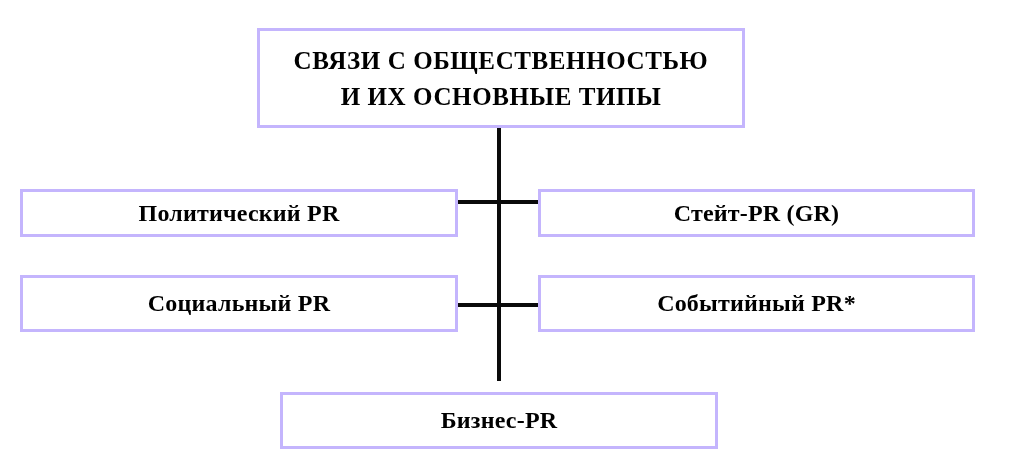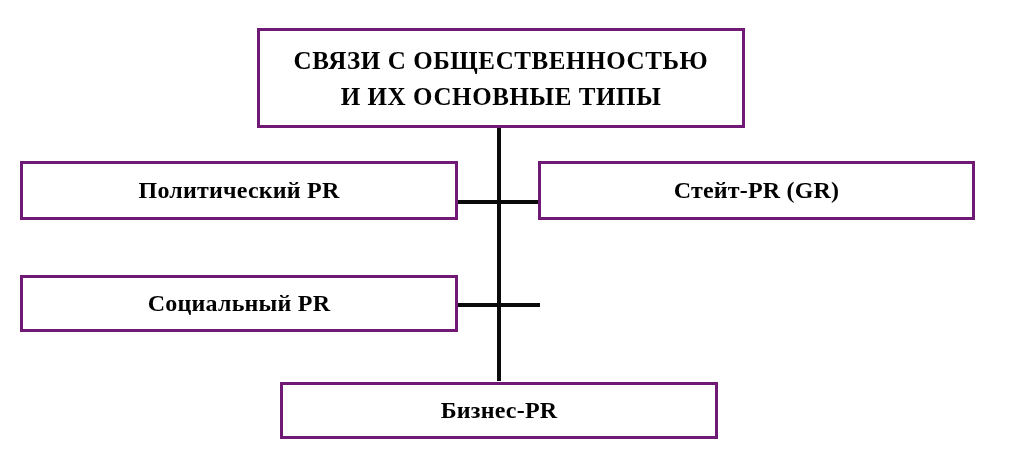--- a/index.html
+++ b/index.html
@@ -12,21 +12,21 @@
     width: 1027px;
     height: 455px;
     background: #ffffff;
     overflow: hidden;
     font-family: "Liberation Serif", "DejaVu Serif", serif;
   }
 
   .node-box {
     position: absolute;
     box-sizing: border-box;
-    border: 3px solid #701a75;
+    border: 3px solid #c4b5fd;
     background: #ffffff;
     display: flex;
     align-items: center;
     justify-content: center;
     text-align: center;
     color: #000000;
     z-index: 2;
   }
 
   .node-label {
@@ -55,36 +55,36 @@
   
   .node-left {
     left: 20px;
     width: 438px;
   }
   .node-right {
     left: 538px;
     width: 437px;
   }
   .row-upper {
-    top: 161px;
-    height: 59px;
+    top: 189px;
+    height: 48px;
   }
   .row-lower {
     top: 275px;
     height: 57px;
   }
   .node-left .node-label,
   .node-right .node-label {
     font-size: 24px;
   }
 
   
   #node-business {
     left: 280px;
-    top: 382px;
+    top: 392px;
     width: 438px;
     height: 57px;
   }
   #node-business .node-label {
     font-size: 24px;
   }
 
   
   .connector {
     position: absolute;
@@ -129,18 +129,21 @@
   </div>
 
   <div class="node-box node-left row-lower">
     <span class="node-label">Социальный PR</span>
   </div>
 
   <div class="node-box node-right row-upper">
     <span class="node-label">Стейт-PR (GR)</span>
   </div>
 
+  <div class="node-box node-right row-lower">
+    <span class="node-label">Событийный PR*</span>
+  </div>
 
   <div class="node-box" id="node-business">
     <span class="node-label">Бизнес-PR</span>
   </div>
 
 </div>
 
 </body></html>

